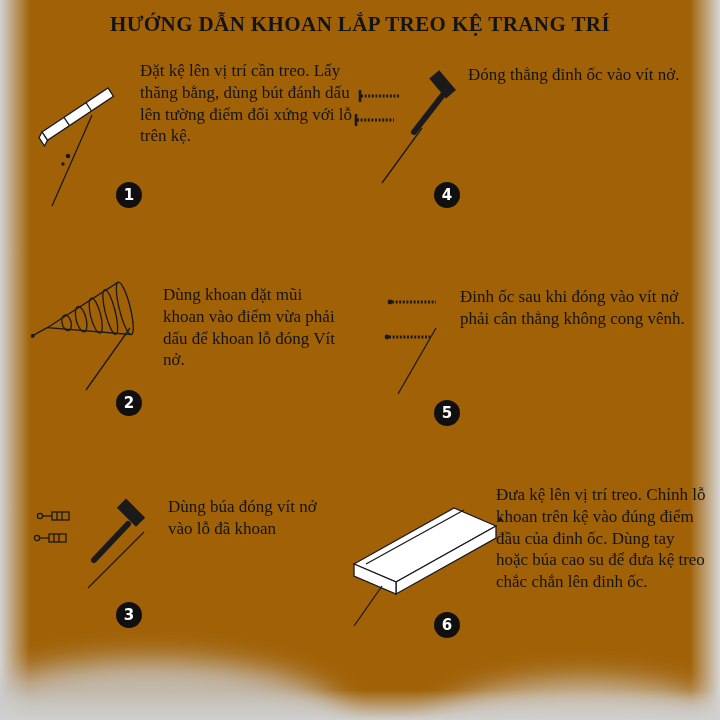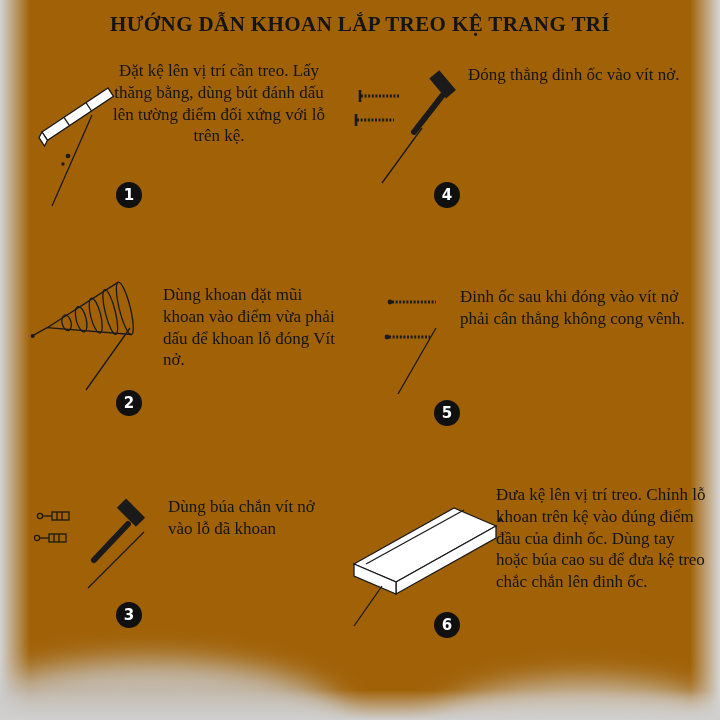--- a/index.html
+++ b/index.html
@@ -25,21 +25,21 @@
   .illus svg{display:block;}
   .step-text{position:absolute;font-size:17px;line-height:1.28;}
   .num{
     position:absolute;width:26px;height:26px;border-radius:50%;
     background:#101010;color:#ffffff;display:flex;align-items:center;justify-content:center;
     font-family:"DejaVu Sans","Liberation Sans",sans-serif;font-size:15px;font-weight:bold;
   }
 
   
   .illus-1{left:30px; top:60px;}
-  .text-1 {left:108px;top:60px; width:222px;text-align:center;}
+  .text-1 {left:140px;top:60px; width:222px;}
   .num-1  {left:116px;top:182px;}
 
   .illus-2{left:26px; top:272px;}
   .text-2 {left:163px;top:284px; width:182px;}
   .num-2  {left:116px;top:390px;}
 
   .illus-3{left:32px; top:488px;}
   .text-3 {left:168px;top:496px; width:175px;}
   .num-3  {left:116px;top:602px;}
 
@@ -116,21 +116,21 @@
       <circle class="ln" cx="5" cy="50" r="2.6"></circle>
       <line class="ln" x1="8" y1="50" x2="17" y2="50"></line>
       <rect class="ln" x="17" y="46" width="17" height="8"></rect>
       <line class="ln" x1="22" y1="46" x2="22" y2="54"></line>
       <line class="ln" x1="27" y1="46" x2="27" y2="54"></line>
       <line class="thick" x1="62" y1="72" x2="96" y2="36"></line>
       <rect class="fillblk" x="86" y="18" width="27" height="13" transform="rotate(45 99 24)"></rect>
       <line class="ln" x1="112" y1="44" x2="56" y2="100"></line>
     </svg>
   </div>
-  <div class="step-text text-3">Dùng búa chắn vít nở vào lỗ đã khoan</div>
+  <div class="step-text text-3">Dùng búa đóng vít nở vào lỗ đã khoan</div>
   <div class="num num-3">3</div>
 
   <div class="illus illus-4">
     <svg width="116" height="118" viewBox="0 0 116 118">
       <line x1="8" y1="22" x2="8" y2="34" stroke="#1a1a1a" stroke-width="2.6"></line>
       <line x1="9" y1="28" x2="48" y2="28" stroke="#1a1a1a" stroke-width="3" stroke-dasharray="2 1.6"></line>
       <line x1="4" y1="46" x2="4" y2="58" stroke="#1a1a1a" stroke-width="2.6"></line>
       <line x1="5" y1="52" x2="42" y2="52" stroke="#1a1a1a" stroke-width="3" stroke-dasharray="2 1.6"></line>
       <line class="thick" x1="62" y1="64" x2="90" y2="28"></line>
       <rect class="fillblk" x="78" y="10" width="26" height="13" transform="rotate(50 91 16)"></rect>

